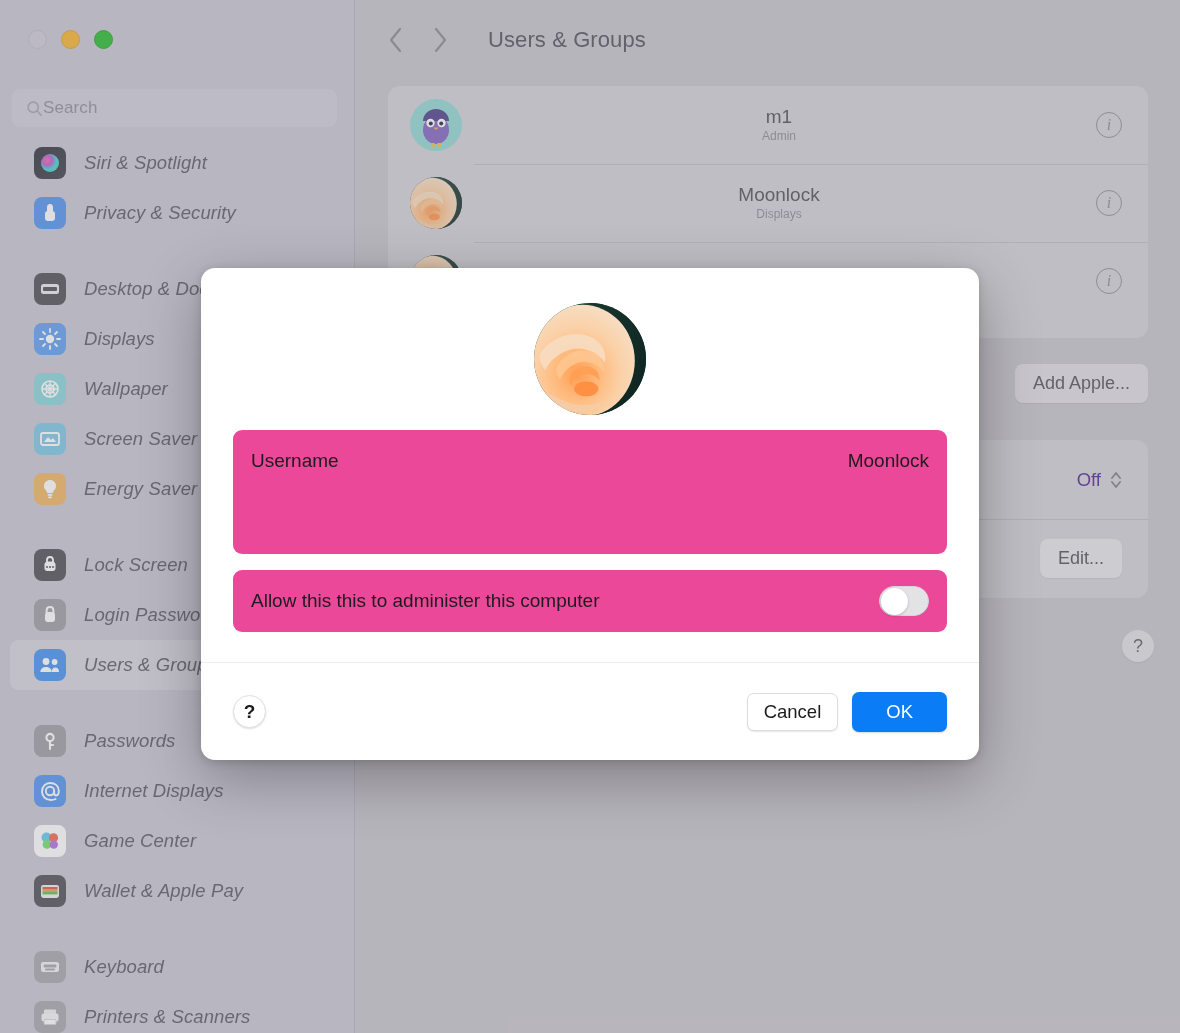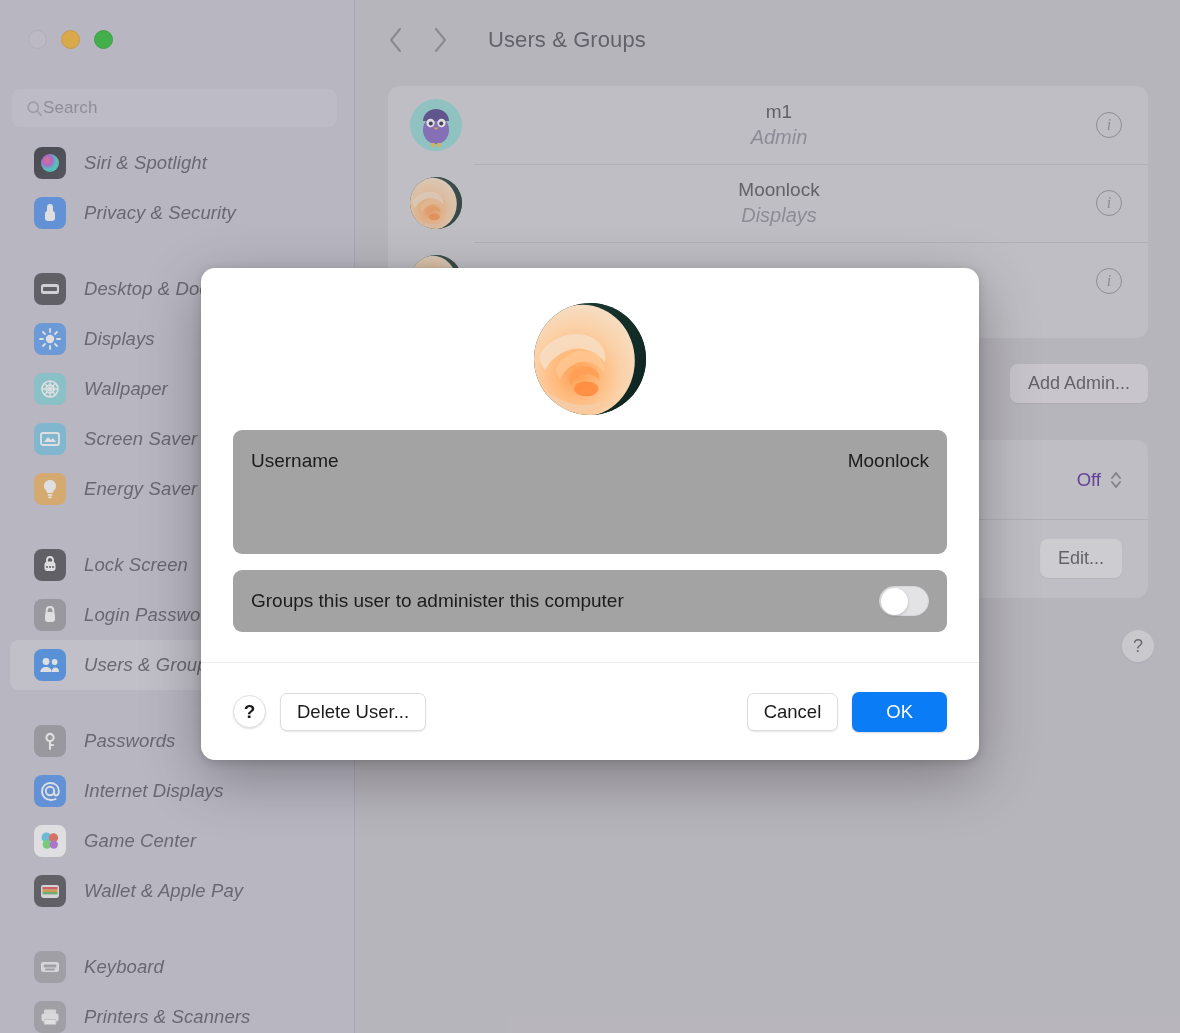--- a/index.html
+++ b/index.html
@@ -160,24 +160,23 @@
     overflow: hidden;
     position: relative;
   }
   .u-texts { flex: 1; }
   .u-name {
     font-size: 19px;
     color: #4d4a53;
     line-height: 1.25;
   }
   .u-role {
-    font-size: 20px;
+    font-size: 12px;
     color: #8a8793;
     line-height: 1.3;
-    font-style: italic;
   }
   .info-btn {
     width: 26px; height: 26px;
     border-radius: 50%;
     border: 1.6px solid #8b8894;
     color: #8b8894;
     font-size: 16px;
     font-family: "Liberation Serif", serif;
     font-style: italic;
     display: flex;
@@ -263,21 +262,21 @@
     left: 50%; top: 35px;
     transform: translateX(-50%);
     width: 112px; height: 112px;
     border-radius: 50%;
     overflow: hidden;
   }
   .m-panel {
     position: absolute;
     left: 32px;
     width: 714px;
-    background: #a3a3a3;
+    background: #ec4899;
     border-radius: 9px;
     overflow: hidden;
   }
   #m-fields { top: 162px; height: 124px; }
   .m-row {
     height: 62px;
     display: flex;
     align-items: center;
     justify-content: space-between;
     padding: 0 18px;
@@ -764,21 +763,21 @@
             </svg></div>
           <div class="u-texts">
             <div class="u-name"></div>
             <div class="u-role"></div>
           </div>
           <div class="info-btn">i</div>
         </div>
       </div>
 
     <div class="btn-row" id="add-row">
-      <button class="gbtn">Add Admin...</button>
+      <button class="gbtn">Add Apple...</button>
     </div>
 
     <div class="panel" id="opts-panel">
       <div class="opt-row">
         <div class="popup">
           <span>Off</span>
           <svg class="stepper" viewBox="0 0 12 22">
             <polyline points="2,9 6,4 10,9" fill="none" stroke="#4e4b54" stroke-width="1.8" stroke-linecap="round" stroke-linejoin="round"></polyline>
             <polyline points="2,13 6,18 10,13" fill="none" stroke="#4e4b54" stroke-width="1.8" stroke-linecap="round" stroke-linejoin="round"></polyline>
           </svg>
@@ -821,28 +820,27 @@
 
     <div class="m-panel" id="m-fields">
       <div class="m-row">
         <span class="m-label">Username</span>
         <span class="m-value">Moonlock</span>
       </div>
     </div>
 
     <div class="m-panel" id="m-admin">
       <div class="m-row">
-        <span class="m-label">Groups this user to administer this computer</span>
+        <span class="m-label">Allow this this to administer this computer</span>
         <div class="switch">
           <div class="knob"></div>
         </div>
       </div>
     </div>
 
     <div id="m-footer">
       <div class="help-sm">?</div>
-      <button class="wbtn">Delete User...</button>
       <div class="spacer"></div>
       <button class="wbtn">Cancel</button>
       <button class="btn-primary">OK</button>
     </div>
   </div>
 </div>
 
 </body></html>

